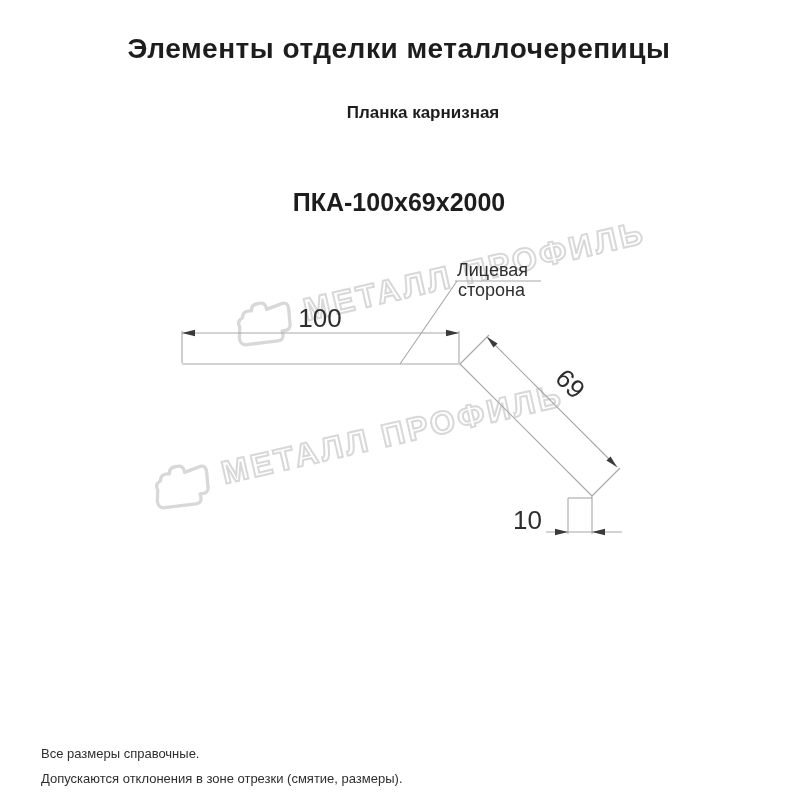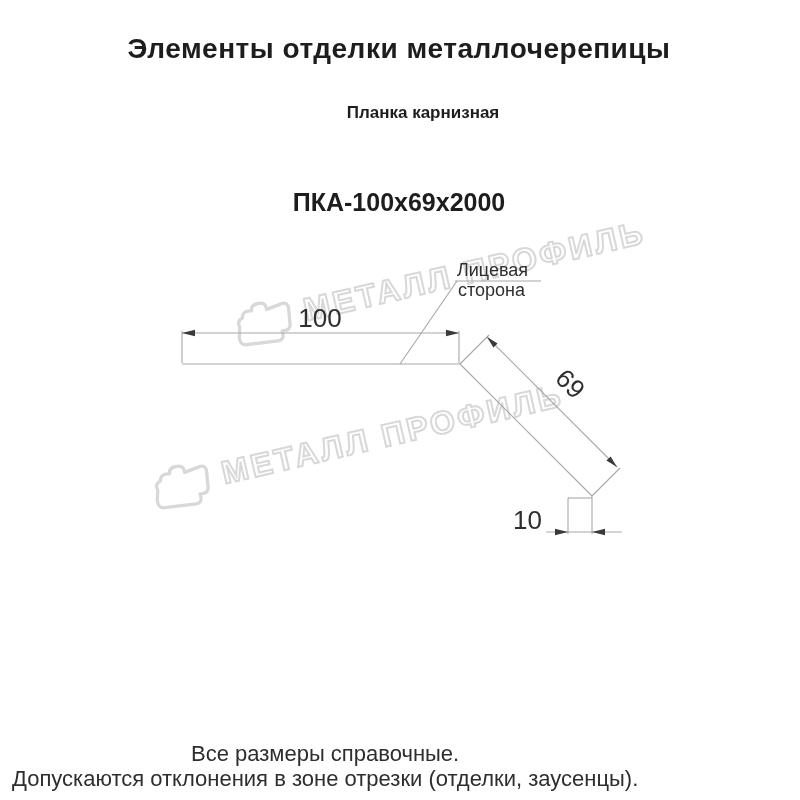--- a/index.html
+++ b/index.html
@@ -26,22 +26,22 @@
   .wm-logo{flex:0 0 auto;}
   .wm-logo path{fill:none;stroke:var(--c-watermark,#d8d8d8);stroke-width:3.5;stroke-linejoin:round;}
   
   svg.diagram{position:absolute;left:0;top:0;z-index:2;}
   .dline{stroke:var(--c-line,#a8a8a8);stroke-width:1.1;fill:none;}
   .arrow{fill:var(--c-arrow,#3a3a3a);stroke:none;}
   .dimtext{fill:var(--c-dim-text,#2e2e2e);font-family:"Liberation Sans",sans-serif;font-size:26px;}
   .calltext{fill:var(--c-dim-text,#2e2e2e);font-family:"Liberation Sans",sans-serif;font-size:18px;}
   
   .footer{
-    position:absolute;left:12px;top:741px;z-index:3;
-    font-size:22px;line-height:25px;color:var(--c-dim-text,#2e2e2e);text-align:center;
+    position:absolute;left:41px;top:741px;z-index:3;
+    font-size:13px;line-height:25px;color:var(--c-dim-text,#2e2e2e);
   }
 </style>
 </head>
 <body>
 
 <div class="page">
 
   <div class="wm band1">
     <svg class="wm-logo" width="64" height="54" viewBox="0 0 68 56">
       <path d="M13 21 Q6 23 8 30 L5 41 Q4 50 13 50 L42 53 Q51 55 51 47 L51 44 Q61 46 61 37 L63 23 Q64 14 55 16 L40 18 Q41 10 33 10 Q25 9 24 16 Q15 13 13 21 Z"></path>
@@ -97,16 +97,16 @@
     <g>
       <line class="dline" x1="400" y1="364" x2="457" y2="281"></line>
       <line class="dline" x1="455" y1="281" x2="541" y2="281"></line>
       <text class="calltext" x="457" y="276">Лицевая</text>
       <text class="calltext" x="458" y="296">сторона</text>
     </g>
   </svg>
 
   <div class="footer">
     <div>Все размеры справочные.</div>
-    <div>Допускаются отклонения в зоне отрезки (отделки, заусенцы).</div>
+    <div>Допускаются отклонения в зоне отрезки (смятие, размеры).</div>
   </div>
 
 </div>
 
 </body></html>

